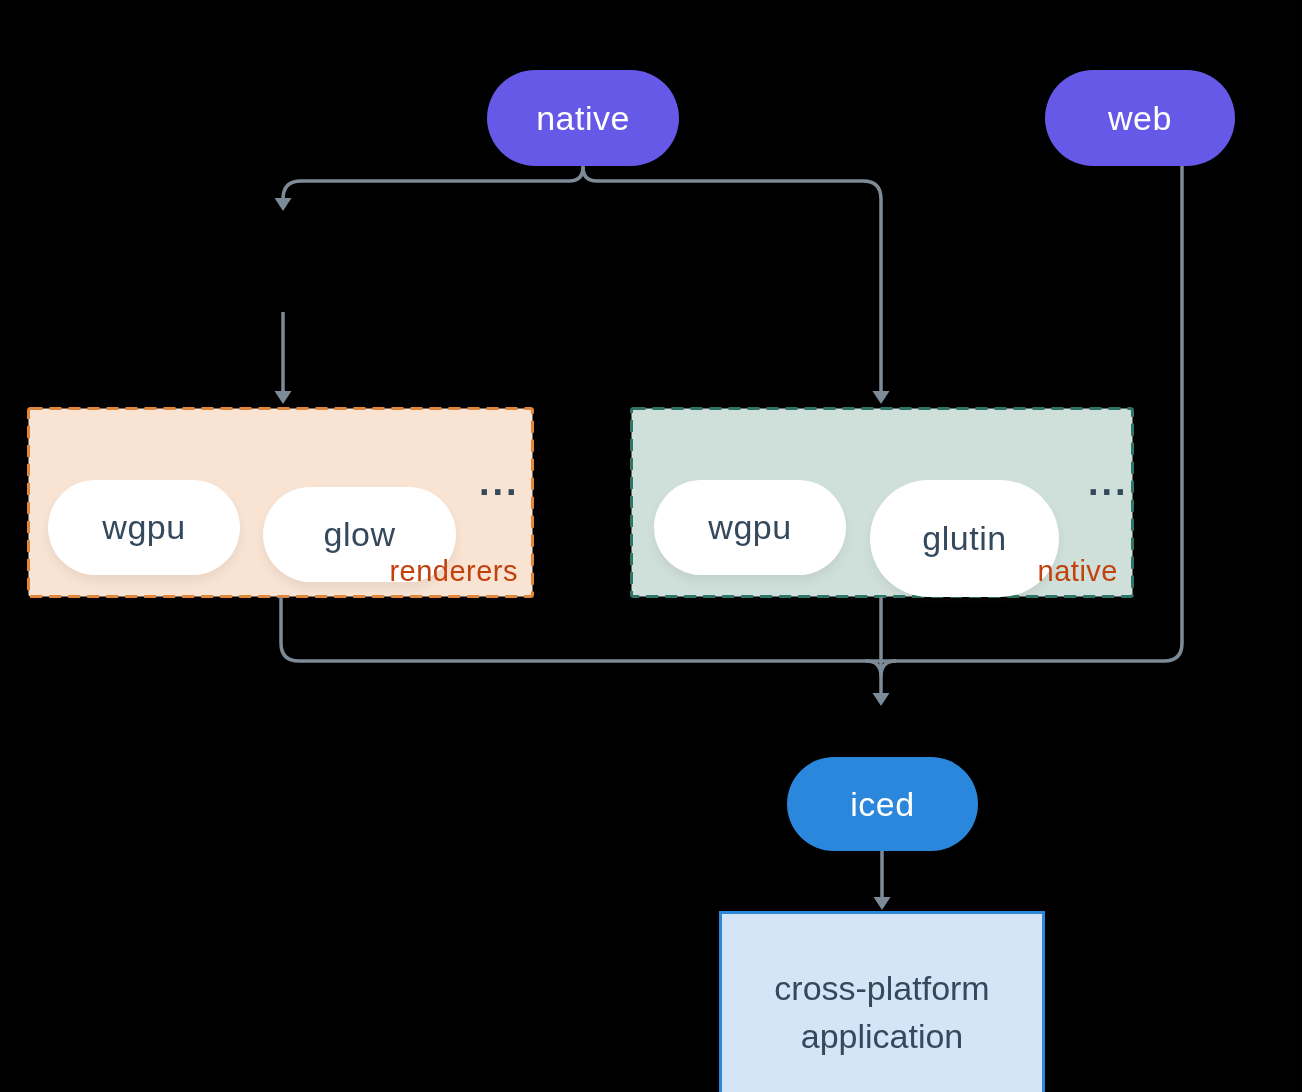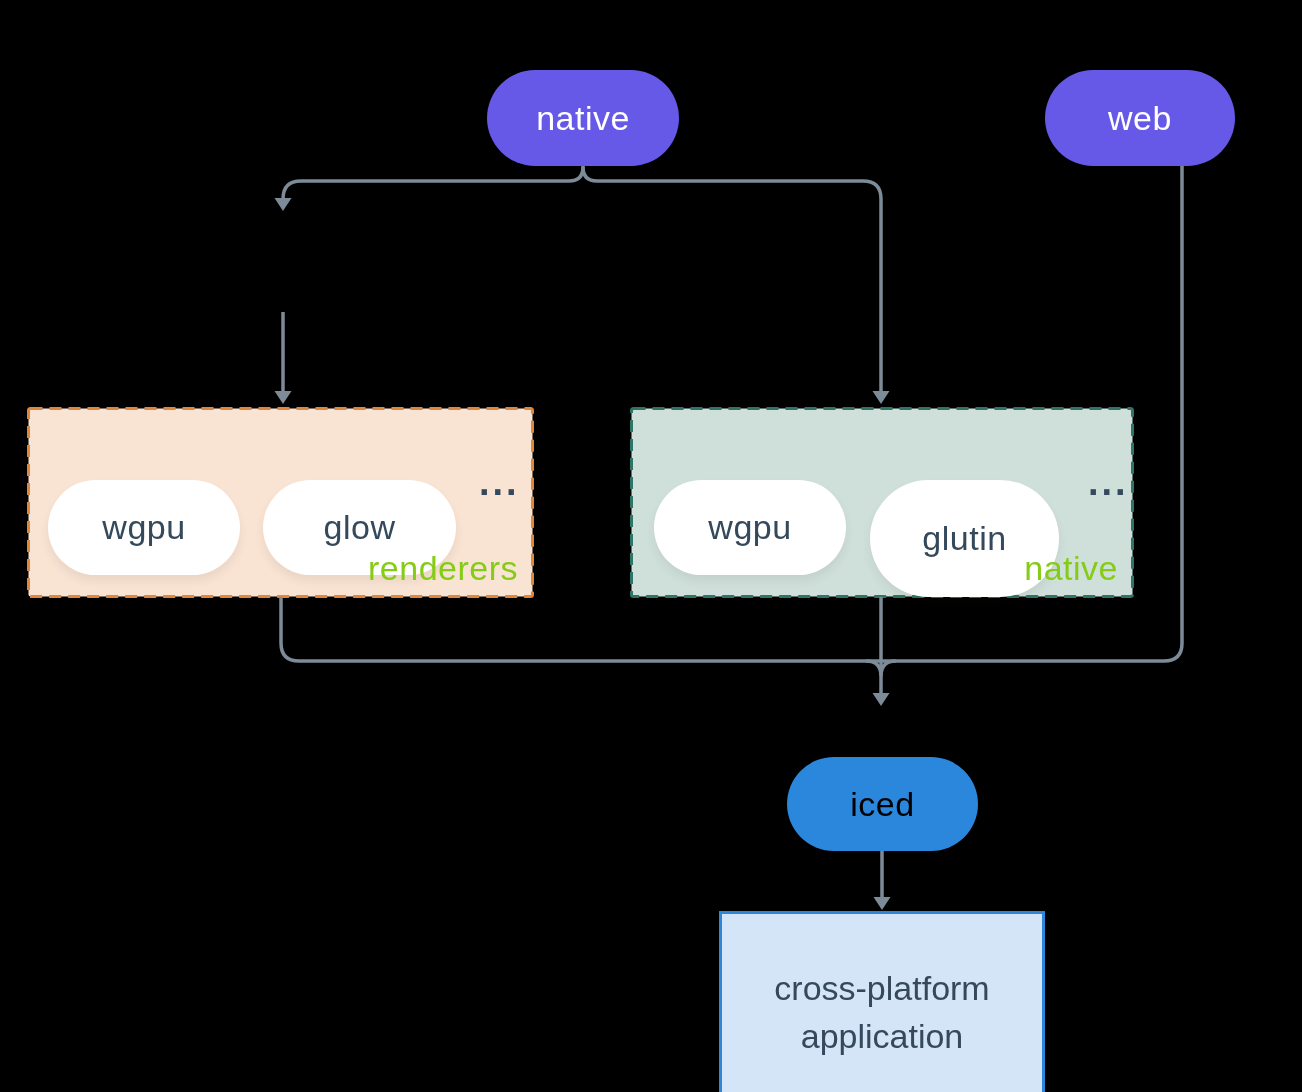--- a/index.html
+++ b/index.html
@@ -7,46 +7,46 @@
     position:relative;width:1302px;height:1092px;background:#000;
     font-family:"Liberation Sans",sans-serif;overflow:hidden;
   }
   .wires{position:absolute;left:0;top:0;width:1302px;height:1092px;}
   .pill{
     position:absolute;display:flex;align-items:center;justify-content:center;
     border-radius:999px;font-size:34px;letter-spacing:.5px;margin-top:48px;
   }
   .pill.purple{background:#6659E8;color:#FFFFFF;}
   .pill.orange{background:#E1873C;color:#FFFFFF;}
-  .pill.blue{background:#2B87DB;color:#000000;}
+  .pill.blue{background:#2B87DB;color:#ffffff;}
   .pill.white{background:#FFFFFF;color:#35495C;box-shadow:0 6px 10px rgba(60,40,20,.08);text-align:center;}
   .group{position:absolute;}
   .group-label{
-    position:absolute;right:16px;bottom:10px;font-size:34px;
-    color:#84cc16;letter-spacing:.5px;margin-left:12px;
+    position:absolute;right:16px;bottom:10px;font-size:29px;
+    color:#c2410c;letter-spacing:.5px;margin-left:12px;
   }
   .dots{
     position:absolute;font-size:38px;line-height:38px;color:#35495C;
     letter-spacing:3px;font-weight:bold;
   }
   .appbox{
     position:absolute;box-sizing:border-box;background:#D4E5F7;
     border:3px solid #2E86DB;display:flex;align-items:center;justify-content:center;
     text-align:center;color:#35495C;font-size:34px;line-height:48px;padding:0 22px;
   }
   
   #node-native{left:487px;top:22px;width:192px;height:96px;}
   #node-web{left:1045px;top:22px;width:190px;height:96px;}
   #node-graphics{left:188px;top:215px;width:190px;height:97px;}
   #node-iced{left:787px;top:709px;width:191px;height:94px;}
   #node-application{left:719px;top:911px;width:326px;height:201px;}
   #group-renderers{left:27px;top:407px;width:507px;height:191px;}
   #group-shells{left:630px;top:407px;width:504px;height:191px;}
   #pill-wgpu{left:21px;top:25px;width:192px;height:95px;}
-  #pill-glow{left:236px;top:25px;width:193px;height:95px;}
+  #pill-glow{left:236px;top:32px;width:193px;height:95px;}
   #pill-winit{left:24px;top:25px;width:192px;height:95px;}
   #pill-glutin{left:240px;top:25px;width:189px;height:117px;}
   #dots-renderers{left:452px;top:56px;}
   #dots-shells{left:458px;top:56px;}
 </style>
 </head>
 <body>
 
 <div class="canvas">
 

